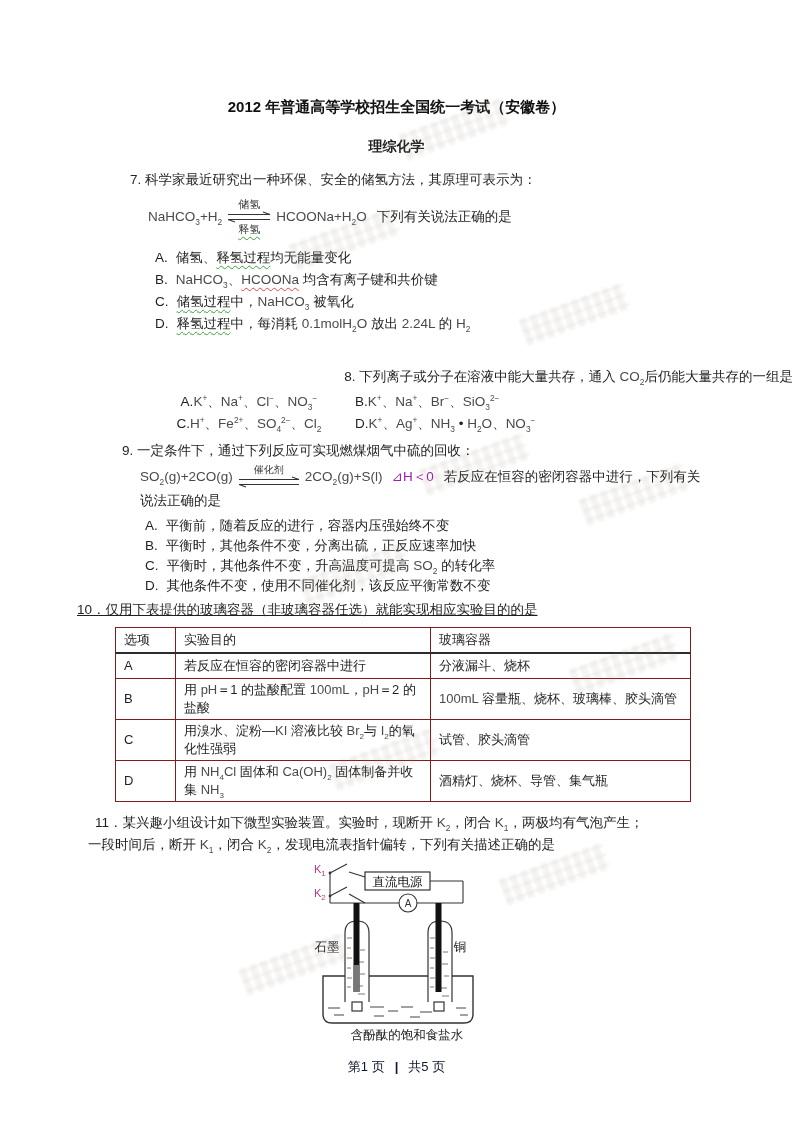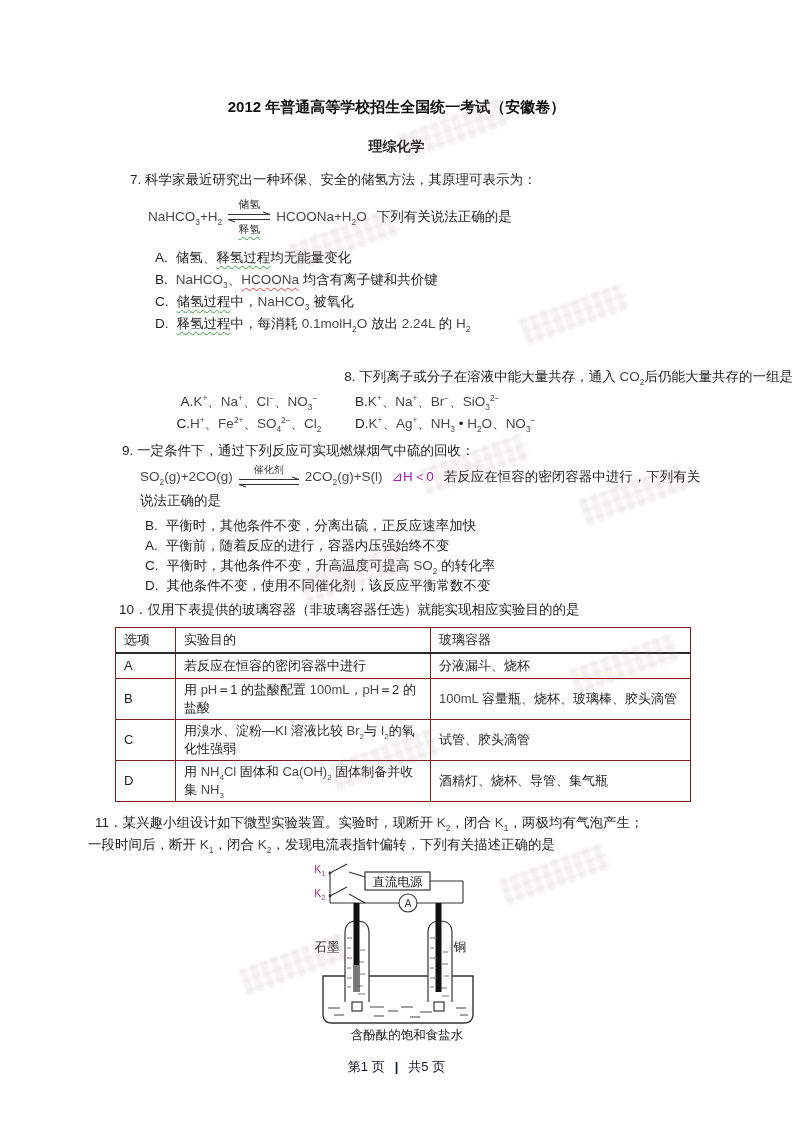--- a/index.html
+++ b/index.html
@@ -33,21 +33,21 @@
   .row2     { display:flex; line-height:22px;text-align:center; }
   .row2 .cell1 { width:212px; }
 
   .q9-stem  { margin:6px 0 0 122px; }
   .q9-eq    { margin:4px 0 0 140px; display:flex; align-items:center; }
   .dh       { margin-left:9px; color:#a21caf; }
   .q9-stem2 { margin:2px 0 0 140px; }
   .opts9    { margin:6px 0 0 145px; }
   .opts9 .opt { line-height:20px; }
 
-  .q10-stem { margin:4px 0 0 119px; }
+  .q10-stem { margin:4px 0 0 77px;text-decoration:underline; }
   table.vessels { margin:7px 0 0 115px; border-collapse:collapse; width:575px; table-layout:fixed; font-size:13px; }
   table.vessels th, table.vessels td { border:1px solid #7f1d1d; padding:2px 8px; text-align:left; font-weight:normal; vertical-align:middle; line-height:18px; }
   table.vessels th { border-bottom:2px solid #2c2c2c; height:26px; }
   tr.r-a td { height:25px; }
   tr.r-b td, tr.r-c td, tr.r-d td { height:40px; }
 
   .q11-text { margin:10px 0 0 88px; width:625px; line-height:22px; }
   .q11-text .l1 { padding-left:7px; }
 
   .diagram  { margin:4px 0 0 270px; width:300px;text-decoration:underline; }
@@ -124,22 +124,22 @@
         <path d="M2 3.5 H62 M62 3.5 L55 1" stroke="#333" fill="none" stroke-width="1.1"></path>
         <path d="M2 8.5 H62 M2 8.5 L9 11" stroke="#333" fill="none" stroke-width="1.1"></path>
       </svg>
     </span>
     <span><span class="lat">2CO</span><sub class="lat">2</sub><span class="lat">(g)+S(l)</span></span>
     <span class="dh">⊿H＜0</span>
     <span class="eq-tail">若反应在恒容的密闭容器中进行，下列有关</span>
   </div>
   <div class="q9-stem2">说法正确的是</div>
   <div class="opts9">
+    <div class="opt"><span class="letter">A.</span><span><span>平衡前，随着反应的进行，容器内压强始终不变</span></span></div>
     <div class="opt"><span class="letter">B.</span><span><span>平衡时，其他条件不变，分离出硫，正反应速率加快</span></span></div>
-    <div class="opt"><span class="letter">A.</span><span><span>平衡前，随着反应的进行，容器内压强始终不变</span></span></div>
     <div class="opt"><span class="letter">C.</span><span><span>平衡时，其他条件不变，升高温度可提高 </span><span class="lat">SO</span><sub class="lat">2</sub><span> 的转化率</span></span></div>
     <div class="opt"><span class="letter">D.</span><span><span>其他条件不变，使用不同催化剂，该反应平衡常数不变</span></span></div>
   </div>
 
   <div class="q10-stem">10．仅用下表提供的玻璃容器（非玻璃容器任选）就能实现相应实验目的的是</div>
   <table class="vessels">
     <colgroup>
         <col style="width:60px">
         <col style="width:255px">
         <col style="width:260px">

